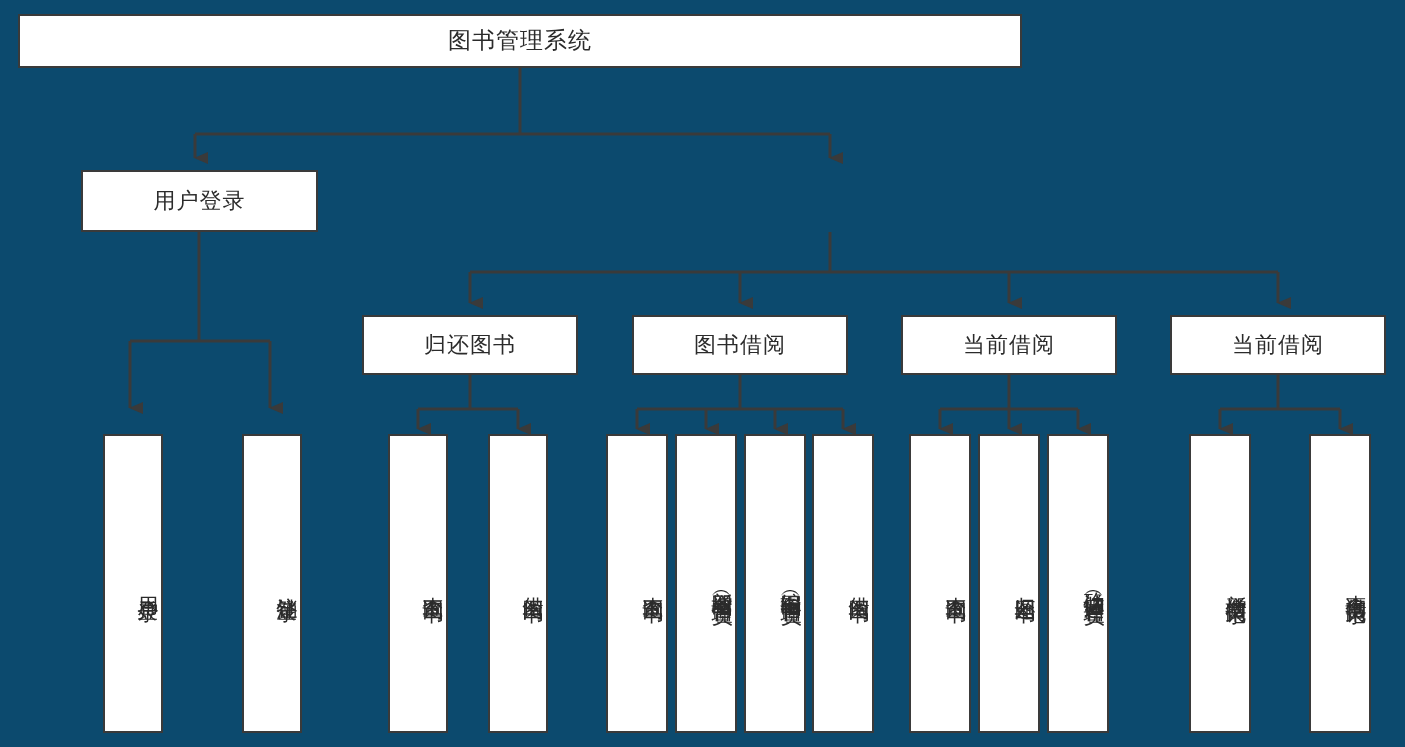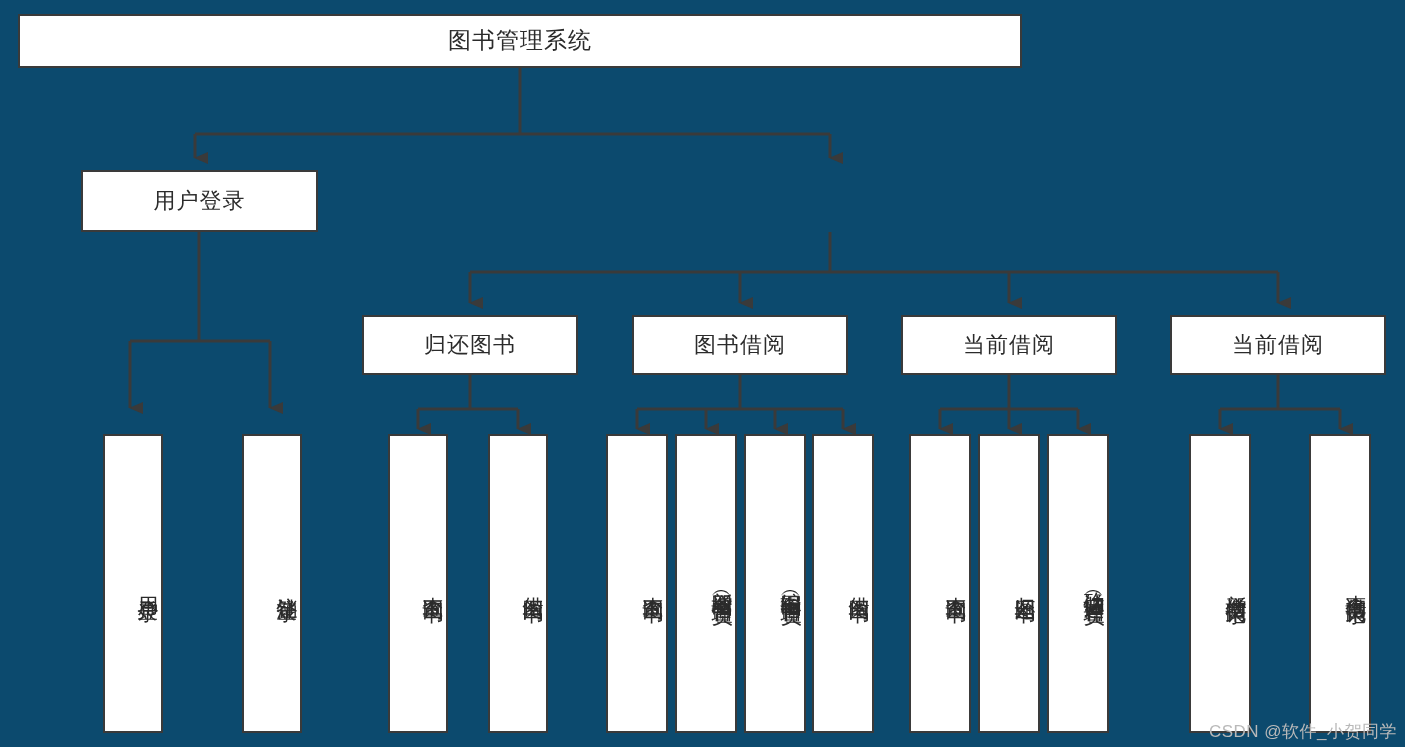--- a/index.html
+++ b/index.html
@@ -143,15 +143,14 @@
   <div class="node v" style="left:744px; top:434px; width:62px; height:299px;">编辑图书（管理员）</div>
   <div class="node v" style="left:812px; top:434px; width:62px; height:299px;">借阅图书</div>
 
   <div class="node v" style="left:909px; top:434px; width:62px; height:299px;">查询图书</div>
   <div class="node v" style="left:978px; top:434px; width:62px; height:299px;">归还图书</div>
   <div class="node v" style="left:1047px; top:434px; width:62px; height:299px;">确认归还（管理员）</div>
 
   <div class="node v" style="left:1189px; top:434px; width:62px; height:299px;">新增借阅记录</div>
   <div class="node v" style="left:1309px; top:434px; width:62px; height:299px;">查询借阅记录</div>
 
-  <div class="watermark">CSDN @软件_小贺同学</div>
 
 </div>
 
 </body></html>

